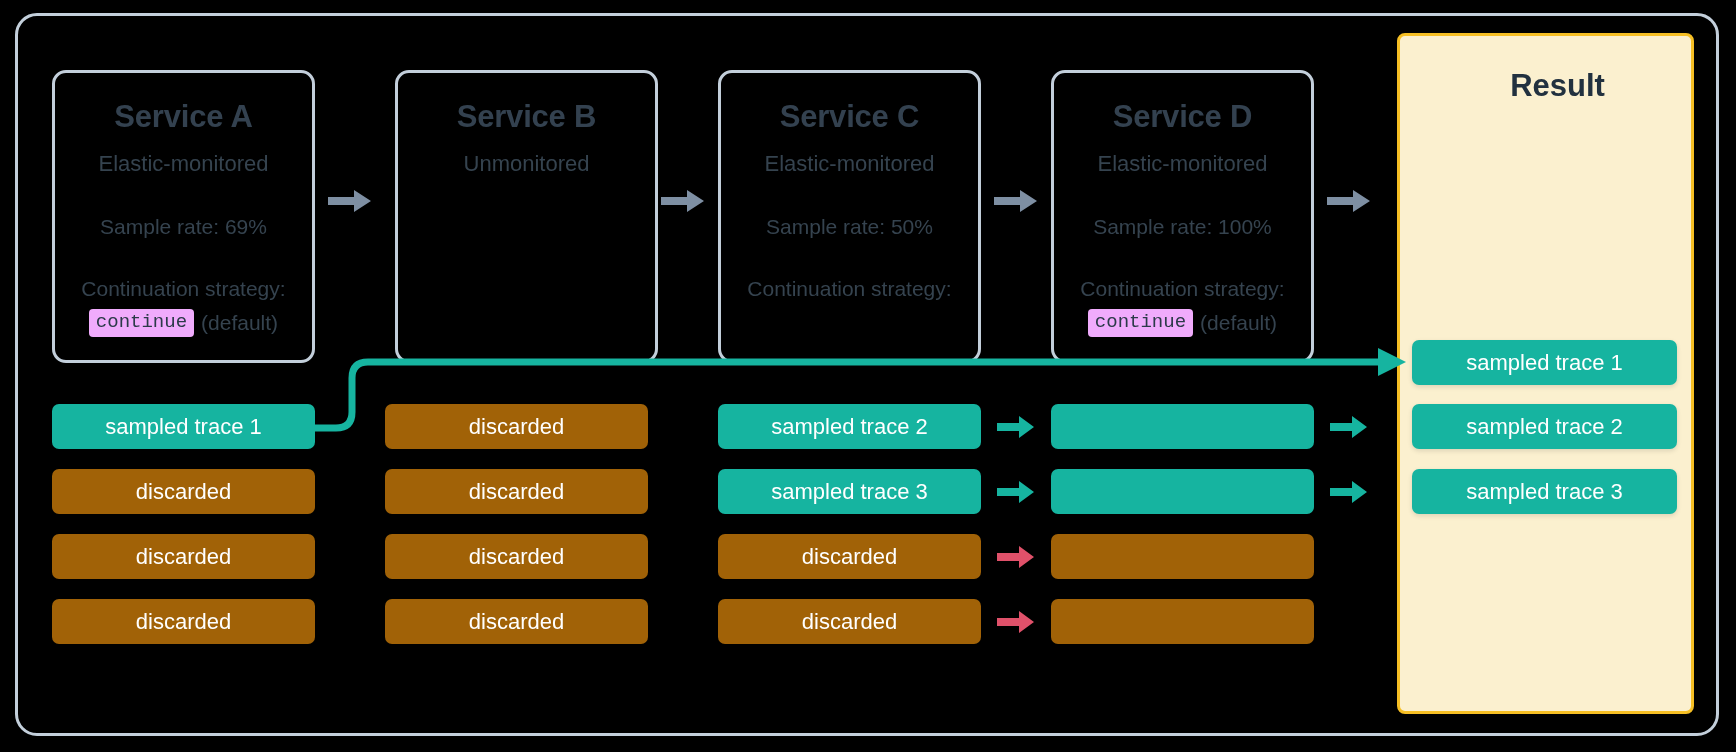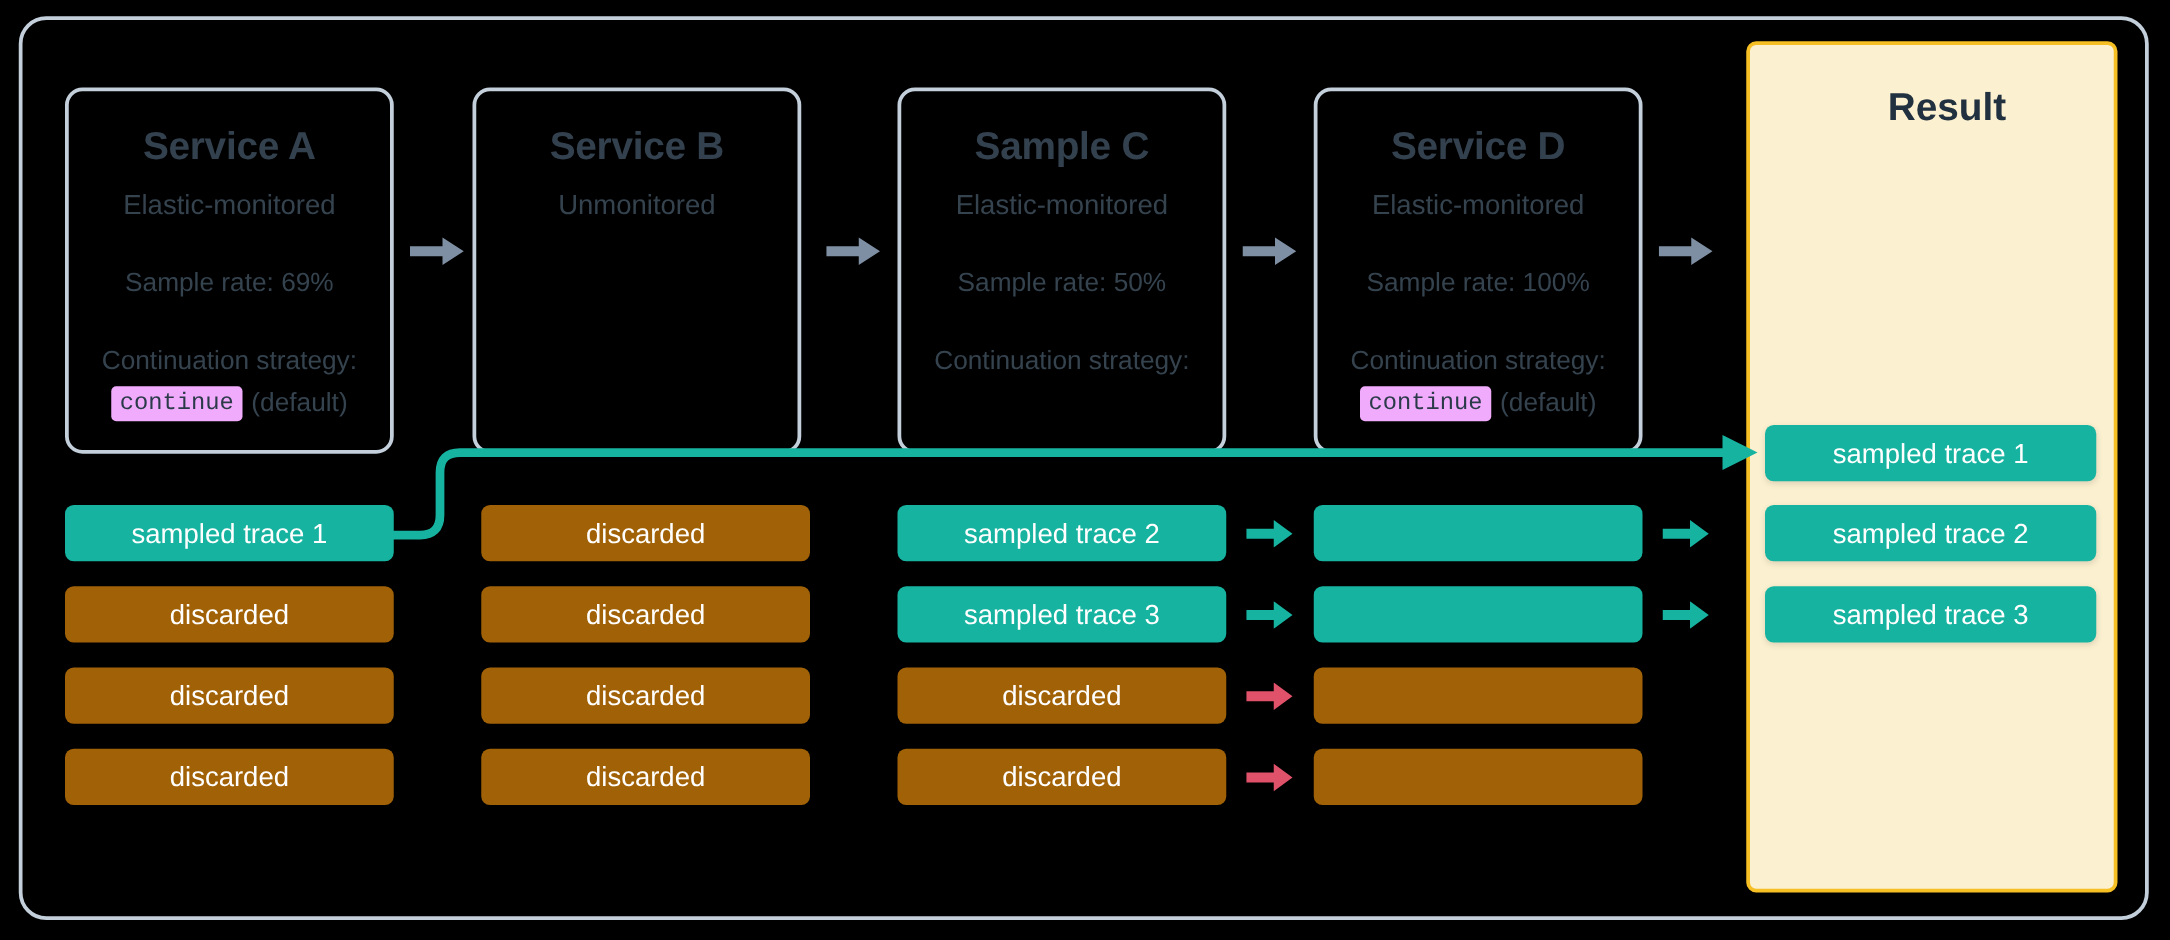--- a/index.html
+++ b/index.html
@@ -42,21 +42,21 @@
     height: 293px;
     border: 3px solid #c3cfdb;
     border-radius: 14px;
     box-sizing: border-box;
     background: #000000;
     text-align: center;
     color: #32404e;
     margin-top: 33px;
   }
   .svc-a { left: 52px; }
-  .svc-b { left: 378px; }
+  .svc-b { left: 395px; }
   .svc-c { left: 718px; }
   .svc-d { left: 1051px; }
 
   .svc-title {
     font-size: 31px;
     font-weight: bold;
     letter-spacing: -0.2px;
     margin-top: 26px;
     color: #33414f;
   }
@@ -221,21 +221,21 @@
       <span class="svc-default">(default)</span>
     </div>
   </div>
 
   <div class="service-card svc-b">
     <div class="svc-title">Service B</div>
     <div class="svc-sub">Unmonitored</div>
   </div>
 
   <div class="service-card svc-c">
-    <div class="svc-title">Sample C</div>
+    <div class="svc-title">Service C</div>
     <div class="svc-sub">Elastic-monitored</div>
     <div class="svc-rate">Sample rate: 50%</div>
     <div class="svc-strategy-label">Continuation strategy:</div>
   </div>
 
   <div class="service-card svc-d">
     <div class="svc-title">Service D</div>
     <div class="svc-sub">Elastic-monitored</div>
     <div class="svc-rate">Sample rate: 100%</div>
     <div class="svc-strategy-label">Continuation strategy:</div>

